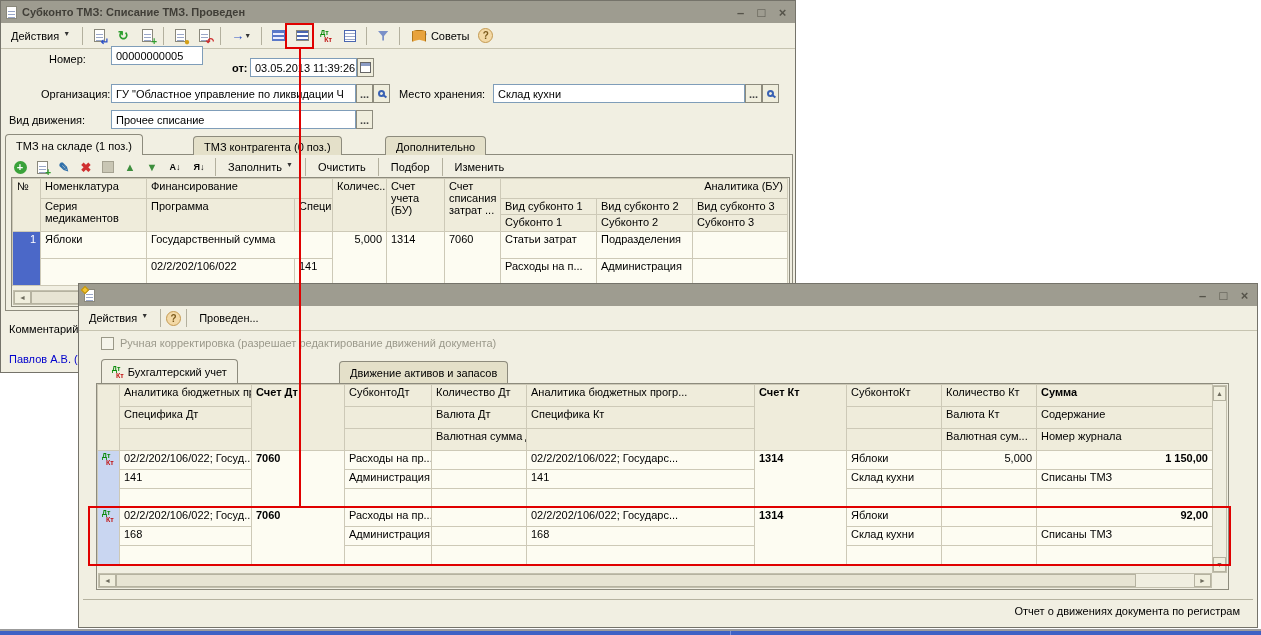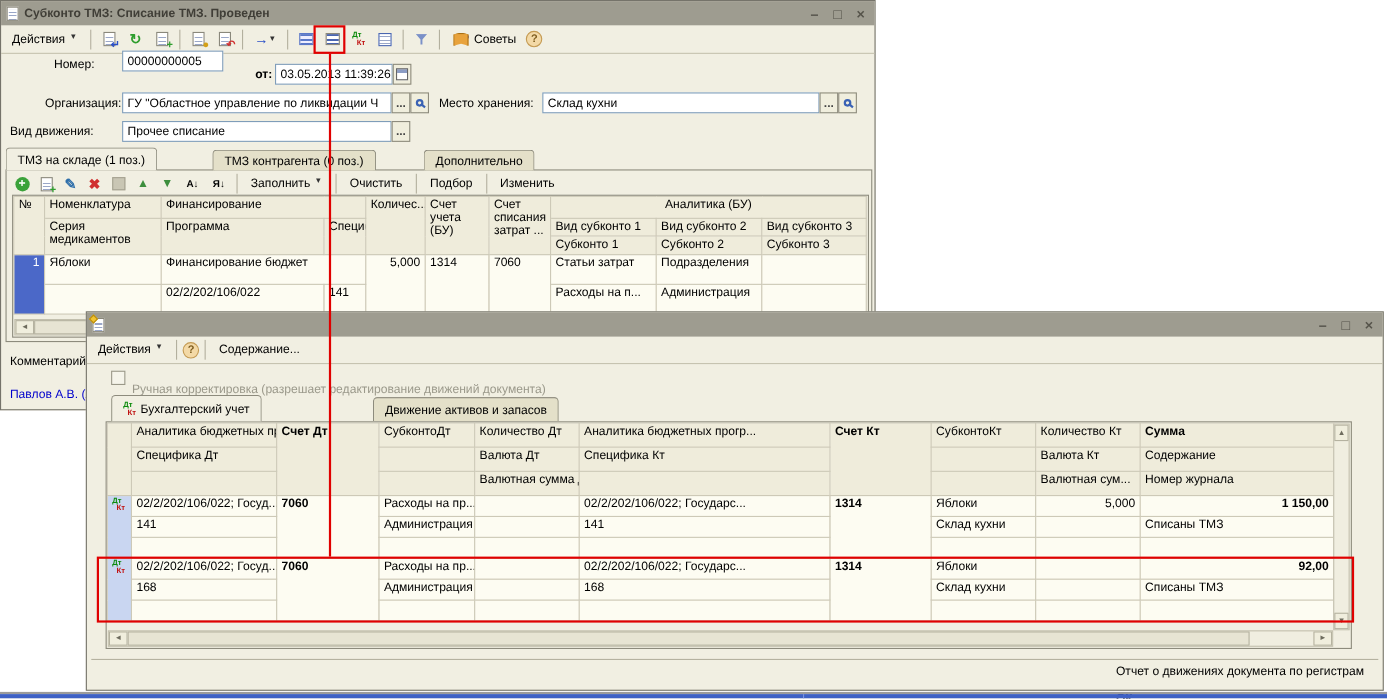--- a/index.html
+++ b/index.html
@@ -243,39 +243,39 @@
           <col style="width:95px">
         </colgroup>
       <tbody>
           <tr class="gh" style="height:20px;">
         <td rowspan="3">№</td>
         <td>Номенклатура</td>
         <td colspan="2">Финансирование</td>
         <td rowspan="3">Количес...</td>
         <td rowspan="3" class="wrap">Счет учета (БУ)</td>
         <td rowspan="3" class="wrap">Счет списания затрат ...</td>
-        <td colspan="3" style="text-align:center;">Аналитика (БУ)</td>
+        <td colspan="3" style="text-align:right;">Аналитика (БУ)</td>
       </tr>
       <tr class="gh" style="height:16px;">
         <td rowspan="2" class="wrap">Серия медикаментов</td>
         <td rowspan="2">Программа</td>
         <td rowspan="2">Специф...</td>
         <td>Вид субконто 1</td>
         <td>Вид субконто 2</td>
         <td>Вид субконто 3</td>
       </tr>
       <tr class="gh" style="height:17px;">
         <td>Субконто 1</td>
         <td>Субконто 2</td>
         <td>Субконто 3</td>
       </tr>
       <tr class="gd" style="height:27px;">
         <td rowspan="2" class="rowmark">1</td>
         <td>Яблоки</td>
-        <td colspan="2">Финансирование бюджет</td>
+        <td colspan="2">Государственный сумма</td>
         <td rowspan="2" class="num">5,000</td>
         <td rowspan="2">1314</td>
         <td rowspan="2">7060</td>
         <td>Статьи затрат</td>
         <td>Подразделения</td>
         <td></td>
       </tr>
       <tr class="gd" style="height:27px;">
         <td></td>
         <td>02/2/202/106/022</td>
@@ -310,26 +310,26 @@
 
   <div class="toolbar" style="left:0;top:22px;right:0;height:25px;border-bottom:1px solid #c6c3b0;">
     <span class="flatbtn">
         <span>Действия</span>
         <span class="darr">▼</span>
       </span>
     <span class="tb-sep"></span>
     <span class="help-circle">?</span>
     <span class="tb-sep"></span>
     <span class="flatbtn">
-        <span>Содержание...</span>
+        <span>Проведен...</span>
       </span>
   </div>
 
   <div class="checkbox" style="left:22px;top:53px;"></div>
-  <span class="lbl dim" style="left:41px;top:53px;margin-top:11px;">Ручная корректировка (разрешает редактирование движений документа)</span>
+  <span class="lbl dim" style="left:41px;top:53px;">Ручная корректировка (разрешает редактирование движений документа)</span>
 
   <div class="tab active" style="left:22px;top:75px;height:24px;">
     <span class="dtkt">
         <span class="d">Дт</span>
         <span class="k">Кт</span>
       </span>
     <span>Бухгалтерский учет</span>
   </div>
   <div class="tab" style="left:260px;top:77px;height:22px;">
       <span>Движение активов и запасов</span>

